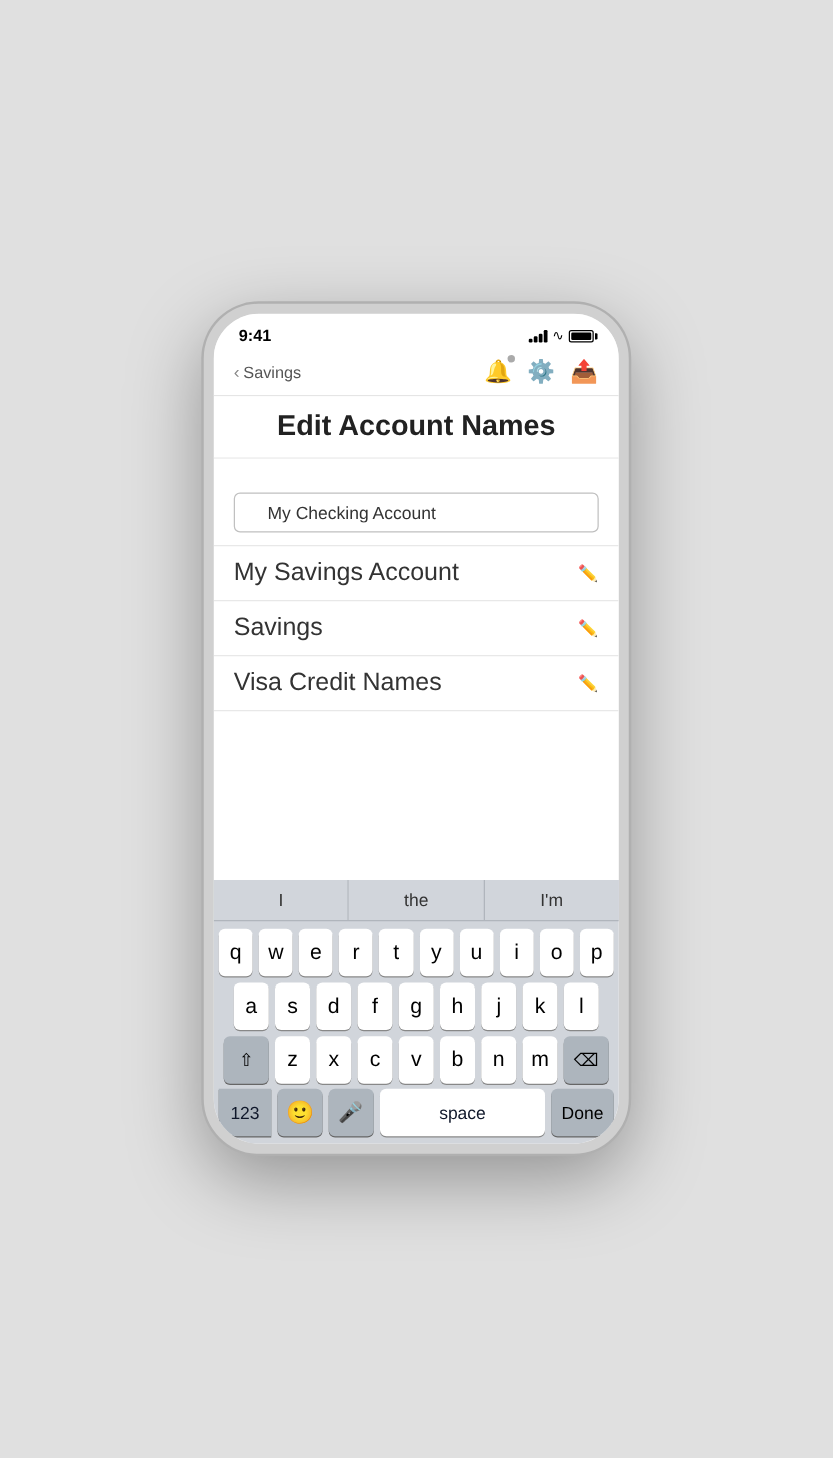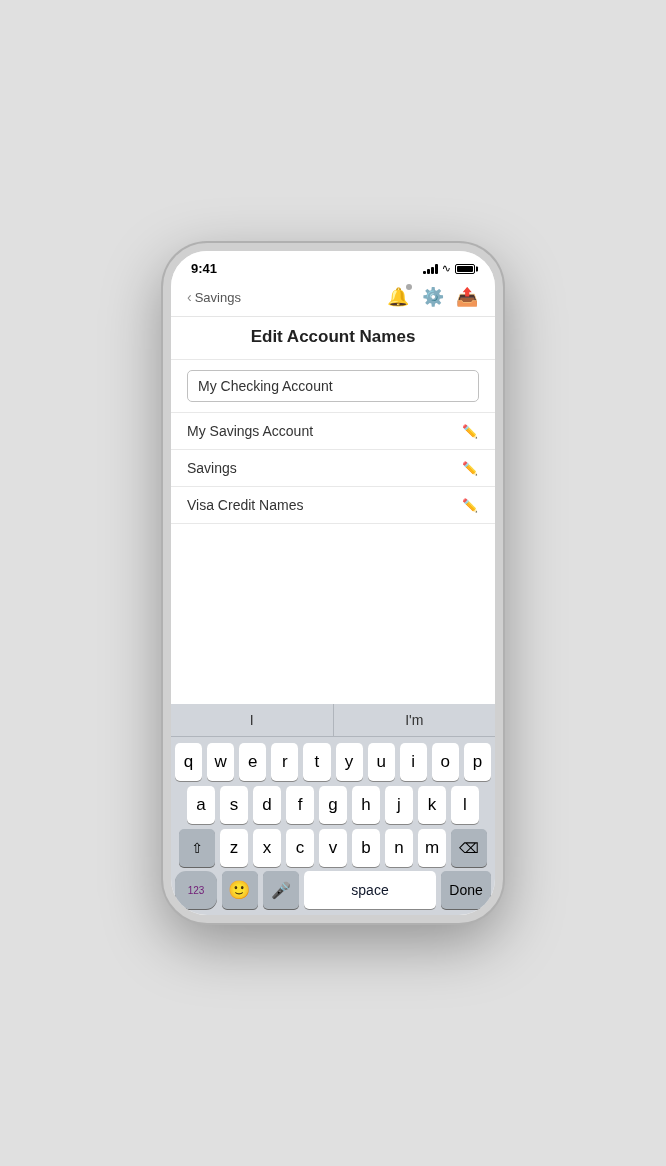--- a/index.html
+++ b/index.html
@@ -140,21 +140,21 @@
 
     
     .page-title-bar {
       background: #fff;
       padding: 10px 20px 12px;
       text-align: center;
       border-bottom: 1px solid #e8e8e8;
       flex-shrink: 0;
     }
     .page-title {
-      font-size: 17px;
+      font-size: 23px;
       font-weight: 700;
       color: #222;
     }
 
     
     .content-area {
       flex: 1;
       background: #fff;
       overflow: hidden;
     }
@@ -164,30 +164,31 @@
       border-bottom: 1px solid #e8e8e8;
       display: flex;
       align-items: center;
       gap: 8px;
     }
 
     .account-input {
       flex: 1;
       border: 1px solid #c0c0c0;
       border-radius: 5px;
-      padding: 7px 10px;
+      padding: 7px 26px;
       font-size: 14px;
       color: #333;
       outline: none;
       background: #fff;
+      margin-top: 17px;
     }
 
     .account-label {
       flex: 1;
-      font-size: 14px;
+      font-size: 20px;
       color: #333;
     }
 
     .edit-icon {
       color: #aaa;
       font-size: 13px;
       cursor: pointer;
     }
 
     
@@ -275,27 +276,27 @@
     }
 
     .bottom-row {
       display: flex;
       justify-content: center;
       gap: 5px;
       padding: 0 4px 6px;
     }
     .key-num {
       background: #adb5bd;
-      border-radius: 11px;
-      height: 38px;
-      display: flex;
-      align-items: center;
-      justify-content: center;
-      font-size: 10px;
-      color: #701a75;
+      border-radius: 0;
+      height: 38px;
+      display: flex;
+      align-items: center;
+      justify-content: center;
+      font-size: 14px;
+      color: #0f172a;
       cursor: pointer;
       box-shadow: 0 1px 0 #666;
       width: 42px;
       user-select: none;
     }
     .key-emoji {
       background: #adb5bd;
       border-radius: 5px;
       height: 38px;
       display: flex;
@@ -407,20 +408,21 @@
       <span class="account-label">Visa Credit Names</span>
       <span class="edit-icon">✏️</span>
     </div>
 
   </div>
 
   <div class="keyboard-area">
 
     <div class="prediction-bar">
       <div class="prediction-item">I</div>
+      <div class="prediction-item">the</div>
       <div class="prediction-item">I'm</div>
     </div>
 
     <div class="key-rows">
 
       <div class="key-row">
         <div class="key">q</div>
         <div class="key">w</div>
         <div class="key">e</div>
         <div class="key">r</div>

